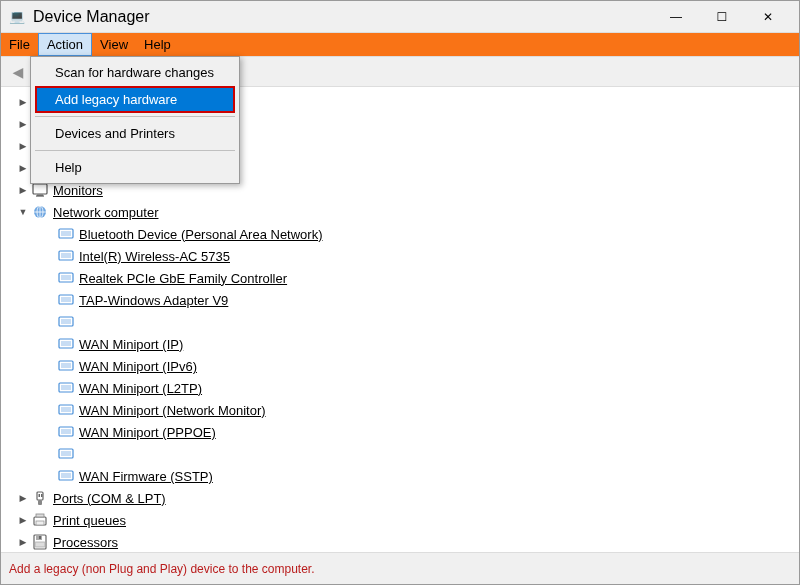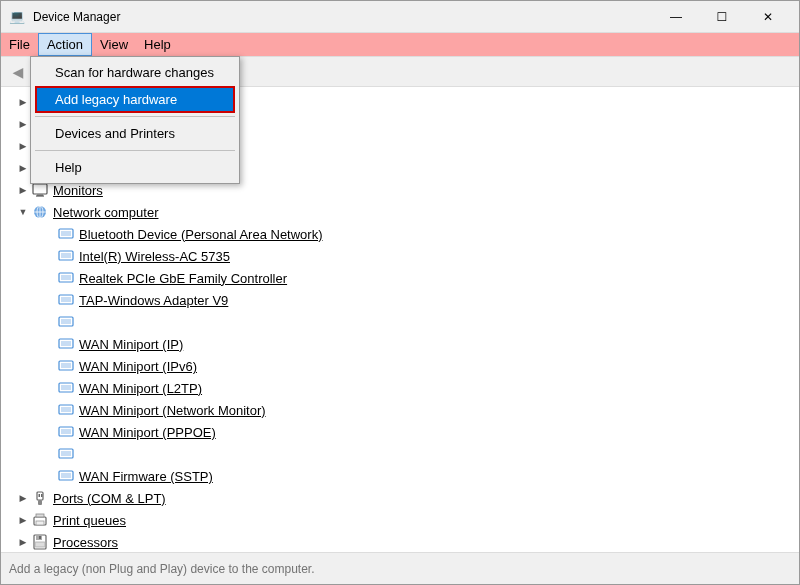--- a/index.html
+++ b/index.html
@@ -33,21 +33,21 @@
     .title-bar-left {
       display: flex;
       align-items: center;
       gap: 8px;
     }
     .title-icon {
       width: 16px;
       height: 16px;
     }
     .title-text {
-      font-size: 12px;
+      font-size: 16px;
       color: #000;
     }
     .title-bar-controls {
       display: flex;
       gap: 0;
     }
     .title-btn {
       width: 46px;
       height: 32px;
       display: flex;
@@ -55,21 +55,21 @@
       justify-content: center;
       cursor: pointer;
       font-size: 12px;
       color: #000;
       background: transparent;
       border: none;
     }
 
     .menu-bar {
       display: flex;
-      background: #fca5a5;
+      background: #f97316;
       border-bottom: 1px solid #ddd;
       height: 24px;
       align-items: center;
     }
     .menu-item {
       padding: 2px 8px;
       cursor: pointer;
       font-size: 13px;
       height: 100%;
       display: flex;
@@ -151,21 +151,21 @@
     .tree-item .label { font-size: 13px; color: #000; text-decoration: underline; }
 
     .status-bar {
       height: 32px;
       background: #f0f0f0;
       border-top: 1px solid #ddd;
       display: flex;
       align-items: center;
       padding: 12px 8px;
       font-size: 12px;
-      color: #737373;
+      color: #b91c1c;
     }
 
     
     .dropdown-overlay {
       position: absolute;
       top: 56px;
       left: 30px;
       background: #f0f0f0;
       border: 1px solid #999;
       box-shadow: 2px 2px 6px rgba(0,0,0,0.3);

